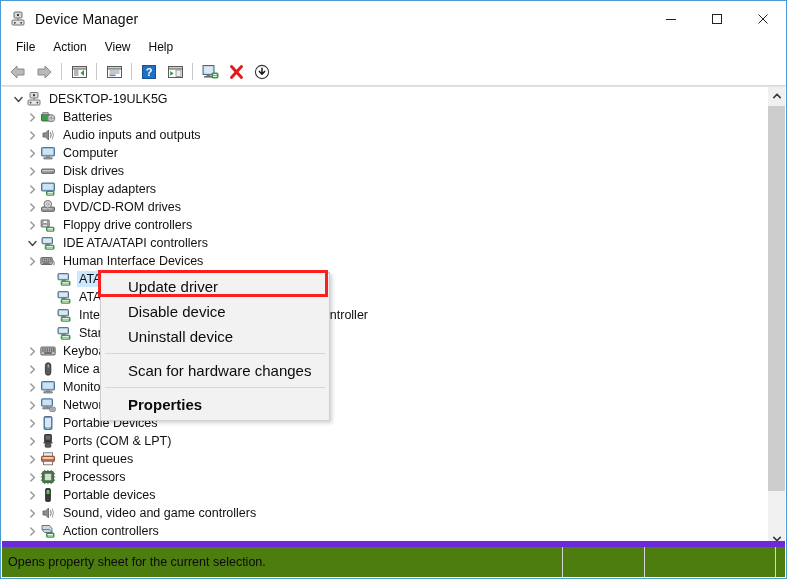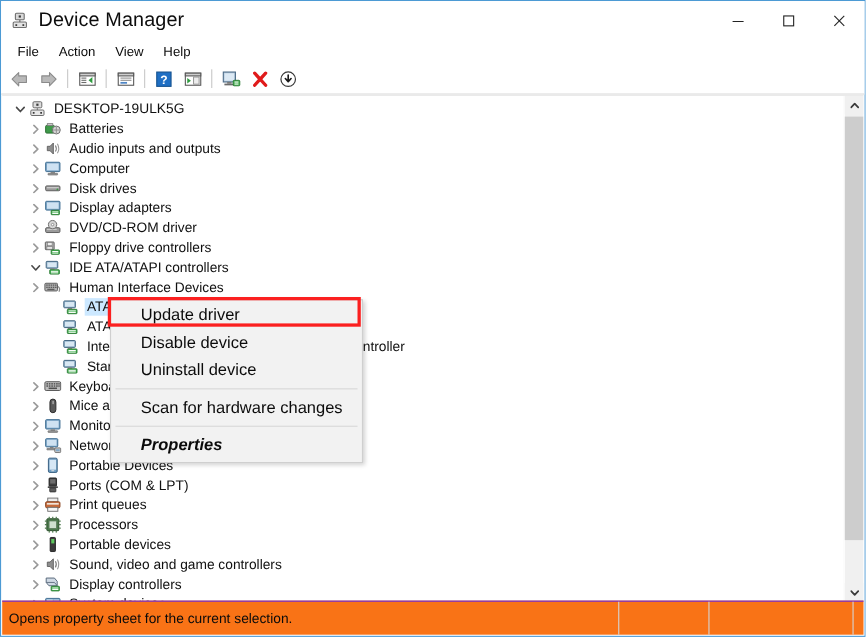--- a/index.html
+++ b/index.html
@@ -31,21 +31,21 @@
   }
   .title-icon {
     width: 16px;
     height: 16px;
     margin-left: 9px;
     margin-right: 9px;
     position: relative;
     flex: 0 0 auto;
   }
   .title-text {
-    font-size: 18px;
+    font-size: 14px;
     color: #0d0d0d;
     letter-spacing: 0.1px;
   }
   .winbtns {
     position: absolute;
     right: 0;
     top: 0;
     height: 35px;
     display: flex;
   }
@@ -185,22 +185,22 @@
     background: #cdcdcd;
   }
 
   
   .statusbar {
     position: absolute;
     left: 1px;
     right: 1px;
     bottom: 1px;
     height: 30px;
-    background: #f97316;
-    border-top: 1px solid #6d28d9;
+    background: #4d7c0f;
+    border-top: 6px solid #6d28d9;
     display: flex;
     align-items: center;
   }
   .status-pane {
     height: 100%;
     display: flex;
     align-items: center;
     box-sizing: border-box;
     border-right: 1px solid #d5d5d5;
     padding-left: 6px;
@@ -227,21 +227,21 @@
     z-index: 40;
   }
   .ctx-item {
     height: 25px;
     display: flex;
     align-items: center;
     padding-left: 27px;
     font-size: 15px;
     color: #0b0b0b;
   }
-  .ctx-item.bold { font-weight: bold; font-style: italic; }
+  .ctx-item.bold { font-weight: bold; }
   .ctx-sep {
     height: 1px;
     background: #d7d7d7;
     margin: 4px 4px 4px 4px;
   }
   .redbox {
     position: absolute;
     left: 97px;
     top: 269px;
     width: 230px;
@@ -461,21 +461,21 @@
             <svg width="9" height="9" viewBox="0 0 9 9">
               <path d="M2.8 1 L6.4 4.5 L2.8 8" stroke="#9a9a9a" stroke-width="1.5" fill="none" stroke-linecap="round" stroke-linejoin="round"></path>
             </svg>
           </span>
           <span class="node-icon"><svg width="16" height="16" viewBox="0 0 16 16">
               <rect x="1.5" y="8" width="13" height="4.4" rx="1" fill="#9a9a9a" stroke="#5e5e5e" stroke-width="0.9"></rect>
               <rect x="2.6" y="9" width="9" height="1.1" fill="#c9c9c9"></rect>
               <circle cx="7.8" cy="5.2" r="3.8" fill="#d4d4d4" stroke="#6f6f6f" stroke-width="0.9"></circle>
               <circle cx="7.8" cy="5.2" r="1.1" fill="#ffffff" stroke="#6f6f6f" stroke-width="0.6"></circle>
             </svg></span>
-          <span class="row-label label-bg">DVD/CD-ROM driver</span>
+          <span class="row-label label-bg">DVD/CD-ROM drives</span>
         </div>
         <div class="row indent1">
           <span class="chev">
             <svg width="9" height="9" viewBox="0 0 9 9">
               <path d="M2.8 1 L6.4 4.5 L2.8 8" stroke="#9a9a9a" stroke-width="1.5" fill="none" stroke-linecap="round" stroke-linejoin="round"></path>
             </svg>
           </span>
           <span class="node-icon"><svg width="16" height="16" viewBox="0 0 16 16">
               <rect x="1.2" y="3" width="8" height="7" rx="0.6" fill="#b9b9b9" stroke="#5e5e5e" stroke-width="0.9"></rect>
               <rect x="3" y="3.4" width="4.4" height="3" fill="#ededed" stroke="#777" stroke-width="0.6"></rect>
@@ -741,21 +741,21 @@
               <path d="M2.8 1 L6.4 4.5 L2.8 8" stroke="#9a9a9a" stroke-width="1.5" fill="none" stroke-linecap="round" stroke-linejoin="round"></path>
             </svg>
           </span>
           <span class="node-icon"><svg width="16" height="16" viewBox="0 0 16 16">
               <path d="M2 2.5 L9.5 2.5 L12 5.5 L12 9.5 L4.5 9.5 L2 6.5 Z" fill="#cfd9e4" stroke="#5a6a7c" stroke-width="0.9" stroke-linejoin="round"></path>
               <path d="M2 6.5 L9.5 6.5 L12 9.5" stroke="#5a6a7c" stroke-width="0.8" fill="none"></path>
               <rect x="6.5" y="10" width="7.5" height="4.2" rx="0.6" fill="#3fae4b" stroke="#2b7a34" stroke-width="0.8"></rect>
               <rect x="7.5" y="11.1" width="5.5" height="0.9" fill="#ffffff"></rect>
               <rect x="7.5" y="12.5" width="5.5" height="0.9" fill="#ffffff"></rect>
             </svg></span>
-          <span class="row-label label-bg">Display controllers</span>
+          <span class="row-label label-bg">Action controllers</span>
         </div>
         <div class="row indent1">
           <span class="chev">
             <svg width="9" height="9" viewBox="0 0 9 9">
               <path d="M2.8 1 L6.4 4.5 L2.8 8" stroke="#9a9a9a" stroke-width="1.5" fill="none" stroke-linecap="round" stroke-linejoin="round"></path>
             </svg>
           </span>
           <span class="node-icon"><svg width="16" height="16" viewBox="0 0 16 16">
               <rect x="1.5" y="3" width="13" height="9" rx="0.8" fill="#7fa8c9" stroke="#3f6d92" stroke-width="0.9"></rect>
               <rect x="2.6" y="4" width="5.4" height="7" fill="#dce9f4"></rect>

